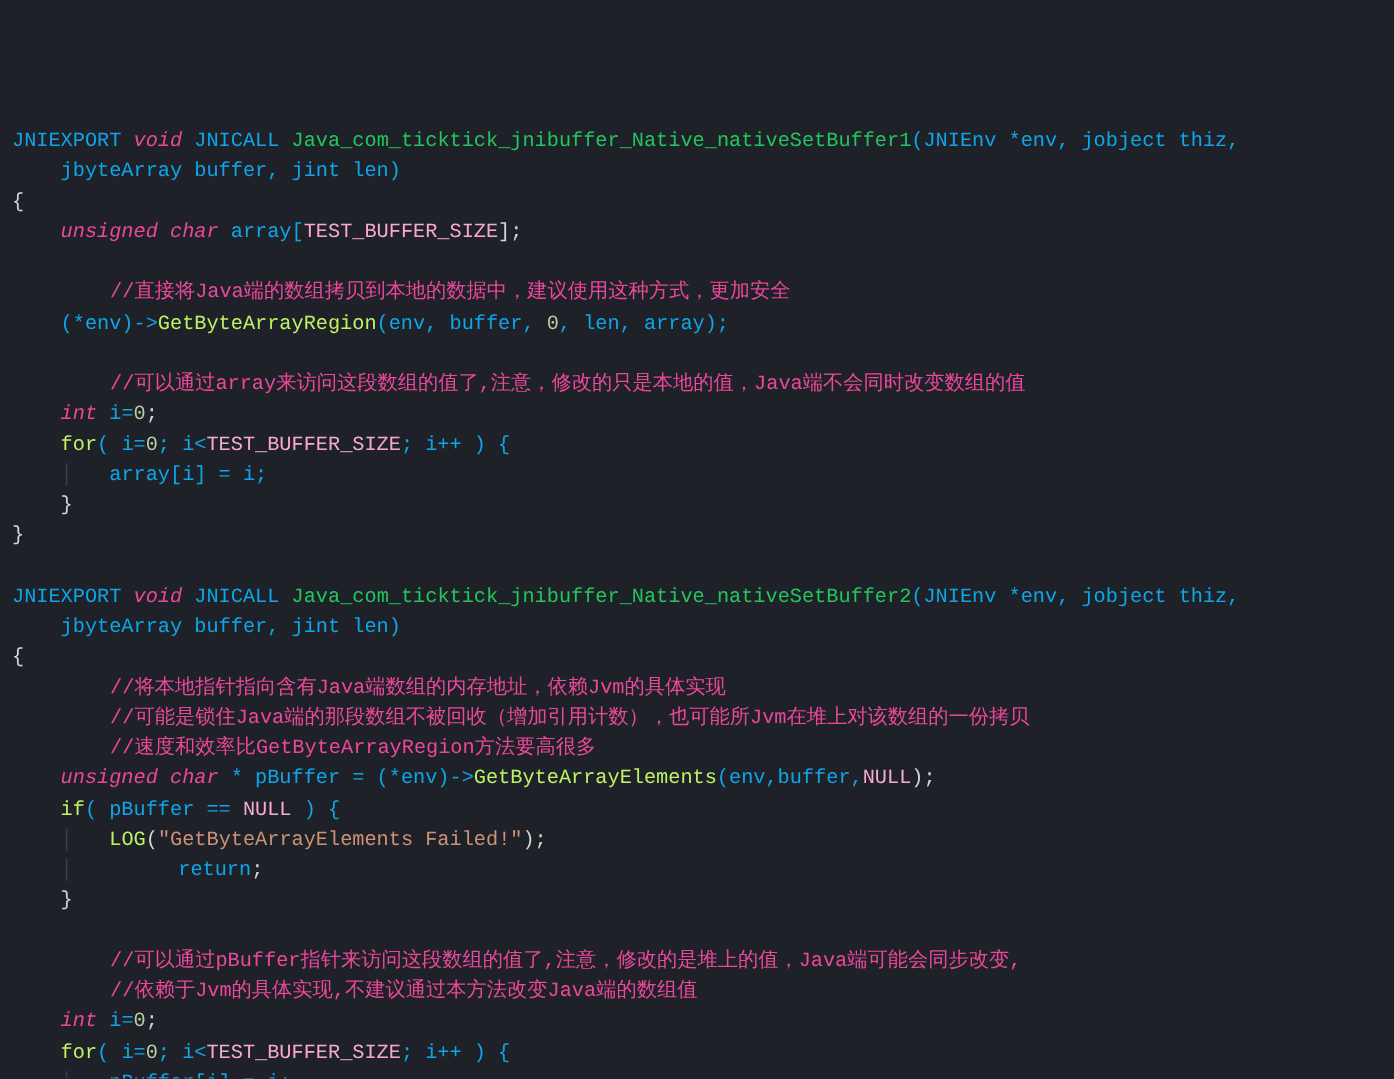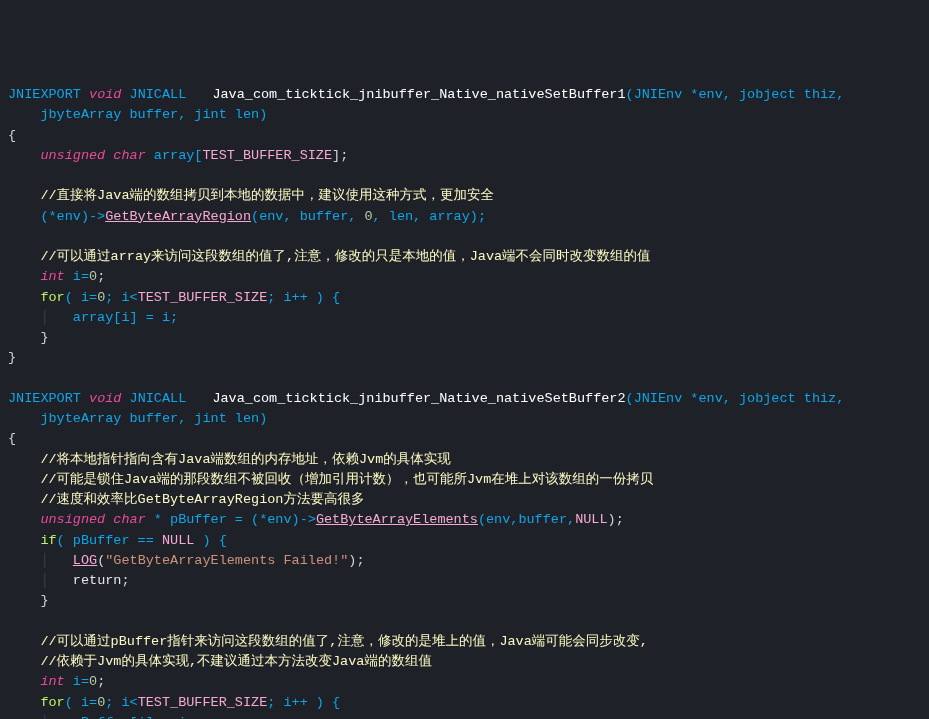--- a/index.html
+++ b/index.html
@@ -11,28 +11,28 @@
   line-height: 1.5;
   padding: 4px 8px;
   white-space: pre;
   width: 929px;
   height: 719px;
   overflow: hidden;
 }
 .line { display: block; }
 .kw-type { color: #ec4899; font-style: italic; }
 .kw-ctrl { color: #bef264; }
-.kw-ret { color: #e5e5e5; }
-.fn-name { color: #ffffff; margin-left: 18px; }
-.fn-call { color: #f9a8d4; text-decoration: underline; }
+.kw-ret { color: #0ea5e9; margin-left: 46px; }
+.fn-name { color: #22c55e; }
+.fn-call { color: #bef264; }
 .ident { color: #0ea5e9; }
 .num { color: #b5cea8; }
 .str { color: #ce9178; }
 .const { color: #f9a8d4; }
-.comment { color: #fef9c3; }
+.comment { color: #ec4899; margin-left: 33px; }
 .punc { color: #d4d4d4; }
 .indent-guide { color: #3b4048; }
 </style>
 </head>
 <body>
 
 
 
 <div id="code-root"><span class="line"><span class="ident">JNIEXPORT</span><span> </span><span class="kw-type">void</span><span> </span><span class="ident">JNICALL</span><span> </span><span class="fn-name">Java_com_ticktick_jnibuffer_Native_nativeSetBuffer1</span><span class="ident">(JNIEnv *env, jobject thiz, </span></span><span class="line"><span class="ident">    jbyteArray buffer, jint len)</span></span><span class="line"><span class="punc">{</span></span><span class="line"><span>    </span><span class="kw-type">unsigned</span><span> </span><span class="kw-type">char</span><span> </span><span class="ident">array[</span><span class="const">TEST_BUFFER_SIZE</span><span class="punc">];</span></span><span class="line"><span> </span></span><span class="line"><span>    </span><span class="comment">//直接将Java端的数组拷贝到本地的数据中，建议使用这种方式，更加安全</span></span><span class="line"><span class="ident">    (*env)-&gt;</span><span class="fn-call">GetByteArrayRegion</span><span class="ident">(env, buffer, </span><span class="num">0</span><span class="ident">, len, array);</span></span><span class="line"><span> </span></span><span class="line"><span>    </span><span class="comment">//可以通过array来访问这段数组的值了,注意，修改的只是本地的值，Java端不会同时改变数组的值</span></span><span class="line"><span>    </span><span class="kw-type">int</span><span> </span><span class="ident">i=</span><span class="num">0</span><span class="punc">;</span></span><span class="line"><span>    </span><span class="kw-ctrl">for</span><span class="ident">( i=</span><span class="num">0</span><span class="ident">; i&lt;</span><span class="const">TEST_BUFFER_SIZE</span><span class="ident">; i++ ) {</span></span><span class="line"><span>    </span><span class="indent-guide">│</span><span class="ident">   array[i] = i;</span></span><span class="line"><span class="punc">    }</span></span><span class="line"><span class="punc">}</span></span><span class="line"><span> </span></span><span class="line"><span class="ident">JNIEXPORT</span><span> </span><span class="kw-type">void</span><span> </span><span class="ident">JNICALL</span><span> </span><span class="fn-name">Java_com_ticktick_jnibuffer_Native_nativeSetBuffer2</span><span class="ident">(JNIEnv *env, jobject thiz, </span></span><span class="line"><span class="ident">    jbyteArray buffer, jint len)</span></span><span class="line"><span class="punc">{</span></span><span class="line"><span>    </span><span class="comment">//将本地指针指向含有Java端数组的内存地址，依赖Jvm的具体实现</span></span><span class="line"><span>    </span><span class="comment">//可能是锁住Java端的那段数组不被回收（增加引用计数），也可能所Jvm在堆上对该数组的一份拷贝</span></span><span class="line"><span>    </span><span class="comment">//速度和效率比GetByteArrayRegion方法要高很多</span></span><span class="line"><span>    </span><span class="kw-type">unsigned</span><span> </span><span class="kw-type">char</span><span class="ident"> * pBuffer = (*env)-&gt;</span><span class="fn-call">GetByteArrayElements</span><span class="ident">(env,buffer,</span><span class="const">NULL</span><span class="punc">);</span></span><span class="line"><span>    </span><span class="kw-ctrl">if</span><span class="ident">( pBuffer == </span><span class="const">NULL</span><span class="ident"> ) {</span></span><span class="line"><span>    </span><span class="indent-guide">│</span><span>   </span><span class="fn-call">LOG</span><span class="punc">(</span><span class="str">"GetByteArrayElements Failed!"</span><span class="punc">);</span></span><span class="line"><span>    </span><span class="indent-guide">│</span><span>   </span><span class="kw-ret">return</span><span class="punc">;</span></span><span class="line"><span class="punc">    }</span></span><span class="line"><span> </span></span><span class="line"><span>    </span><span class="comment">//可以通过pBuffer指针来访问这段数组的值了,注意，修改的是堆上的值，Java端可能会同步改变,</span></span><span class="line"><span>    </span><span class="comment">//依赖于Jvm的具体实现,不建议通过本方法改变Java端的数组值</span></span><span class="line"><span>    </span><span class="kw-type">int</span><span> </span><span class="ident">i=</span><span class="num">0</span><span class="punc">;</span></span><span class="line"><span>    </span><span class="kw-ctrl">for</span><span class="ident">( i=</span><span class="num">0</span><span class="ident">; i&lt;</span><span class="const">TEST_BUFFER_SIZE</span><span class="ident">; i++ ) {</span></span><span class="line"><span>    </span><span class="indent-guide">│</span><span class="ident">   pBuffer[i] = i;</span></span></div>
 

